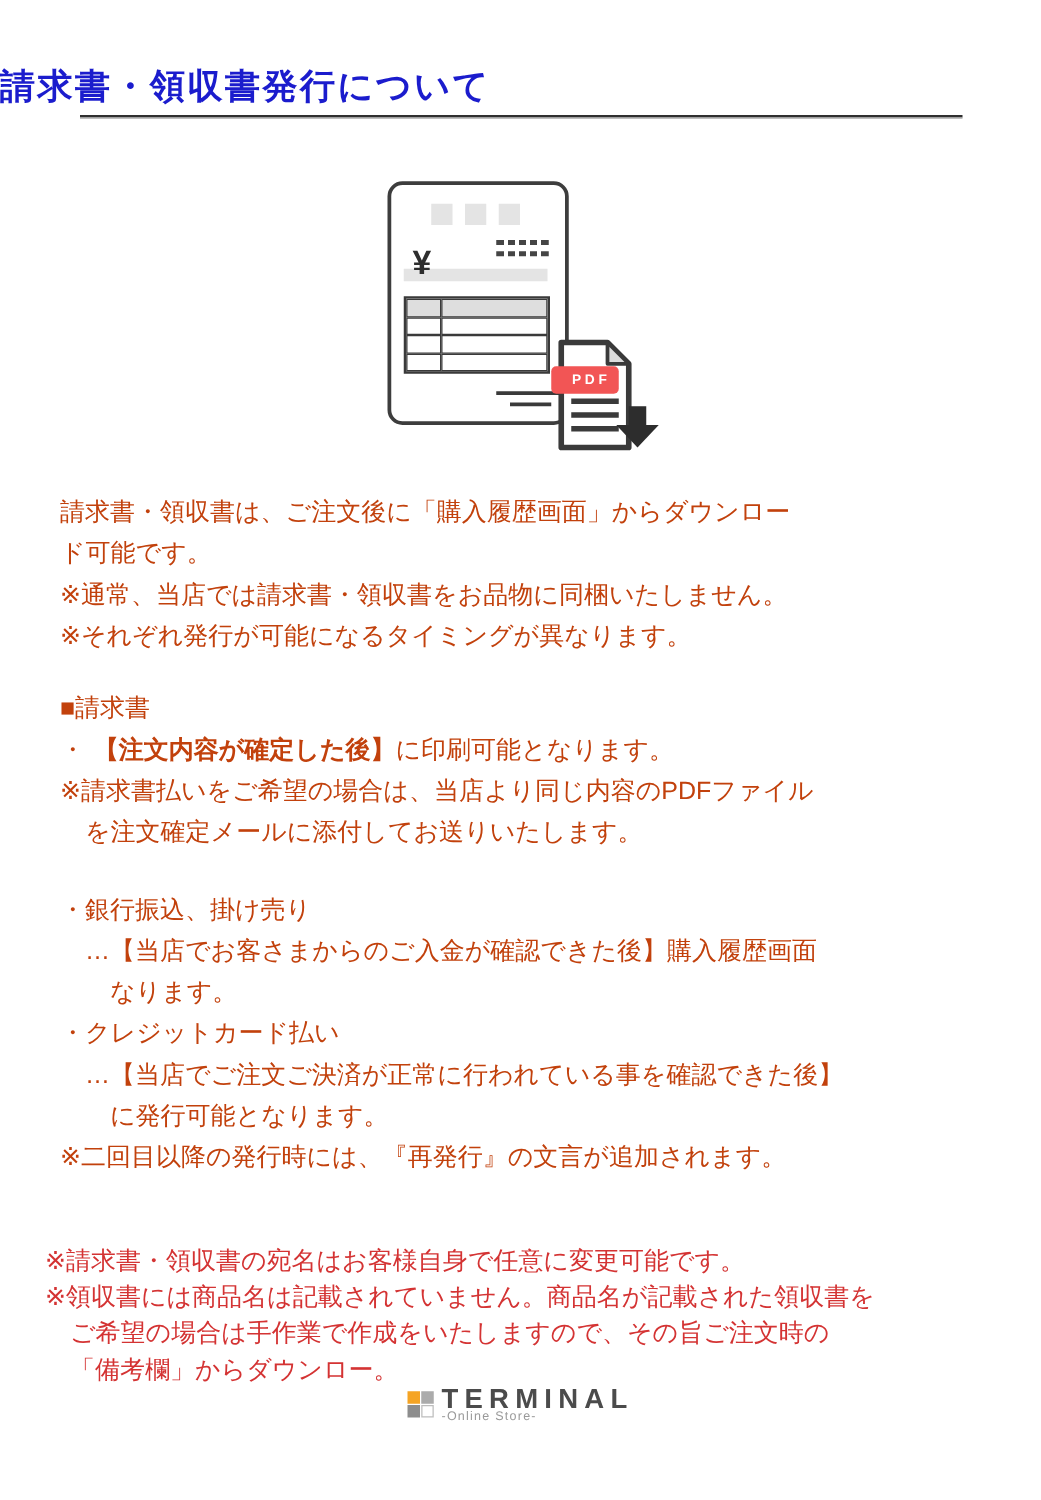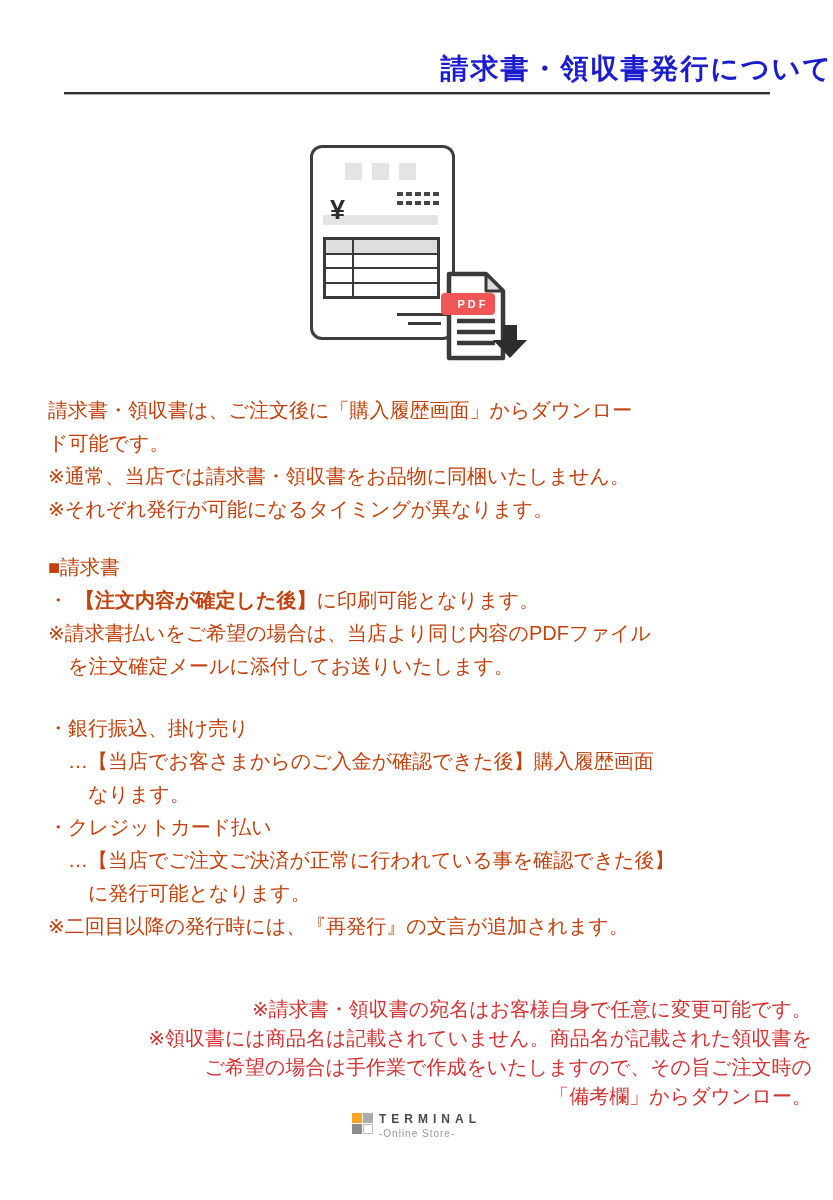--- a/index.html
+++ b/index.html
@@ -1,21 +1,21 @@
 <!DOCTYPE html>
 <html><head>
 <meta charset="utf-8">
 <style>
   * { margin:0; padding:0; box-sizing:border-box; }
   html,body { background:#ffffff; }
   body { font-family:"Liberation Sans","DejaVu Sans",sans-serif; color:#1d1d1d; }
   .page { position:relative; width:833px; height:1200px; background:#fff; overflow:hidden; }
 
   
-  .title { position:absolute; top:50px; left:0; width:100%; text-align:right;
+  .title { position:absolute; top:50px; left:0; width:100%; text-align:left;
            font-size:28px; font-weight:bold; color:#1b1ccd; letter-spacing:2px; }
   .title-rule { position:absolute; top:92px; left:64px; width:706px; height:0;
                 border-top:2px solid #2f2f2f; border-bottom:1px solid #aaa; }
 
   
   .illus { position:absolute; top:145px; left:291px; width:250px; height:225px; }
   .doc { position:absolute; left:19px; top:0; width:145px; height:195px;
          border:3px solid #3d3d3d; border-radius:12px; background:#fff; z-index:1; }
   .doc .sq { position:absolute; width:17px; height:17px; background:#e4e4e4; top:15px; }
   .sq1{left:32px;} .sq2{left:59px;} .sq3{left:86px;}
@@ -42,32 +42,32 @@
   .dl-arrow .head { width:0; height:0; border-left:17px solid transparent;
                     border-right:17px solid transparent; border-top:18px solid #2d2d2d; }
 
   
   .txt { position:absolute; left:48px; width:760px; font-size:20px; line-height:33px; color:#c2410c; }
   .intro   { top:394px; }
   .sec-inv { top:551px; }
   .sec-rcp { top:712px; }
   .line { white-space:pre-wrap; }
   .bold-bracket { font-weight:bold; padding-left:7px; }
-  .notes { position:absolute; left:52px; top:995px; width:760px;
-           font-size:20px; line-height:29px; color:#d43333;text-align:right; }
+  .notes { position:absolute; left:36px; top:995px; width:760px;
+           font-size:20px; line-height:29px; color:#d43333; }
 
   
   .footer { position:absolute; top:1110px; left:0; width:100%;
             display:flex; justify-content:center; align-items:flex-start; }
   .logo-mark { display:grid; grid-template-columns:10px 10px; grid-template-rows:10px 10px;
                gap:1px; margin-top:3px; }
   .lm1{ background:#f5a424; } .lm2{ background:#ababab; }
   .lm3{ background:#8d8d8d; } .lm4{ background:#fff; border:1px solid #bdbdbd; }
   .logo-text { margin-left:6px; display:flex; flex-direction:column; }
-  .brand { font-size:12px; font-weight:bold; letter-spacing:5px; color:#4b4b4b; line-height:18px; }
+  .brand { font-size:22px; font-weight:bold; letter-spacing:5px; color:#4b4b4b; line-height:18px; }
   .brand-sub { font-size:10px; color:#9a9a9a; letter-spacing:1px; text-align:left;
                line-height:11px; margin-top:0; }
 </style>
 </head>
 <body>
 
 <div class="page">
 
   <h1 class="title">請求書・領収書発行について</h1>
   <div class="title-rule"></div>

